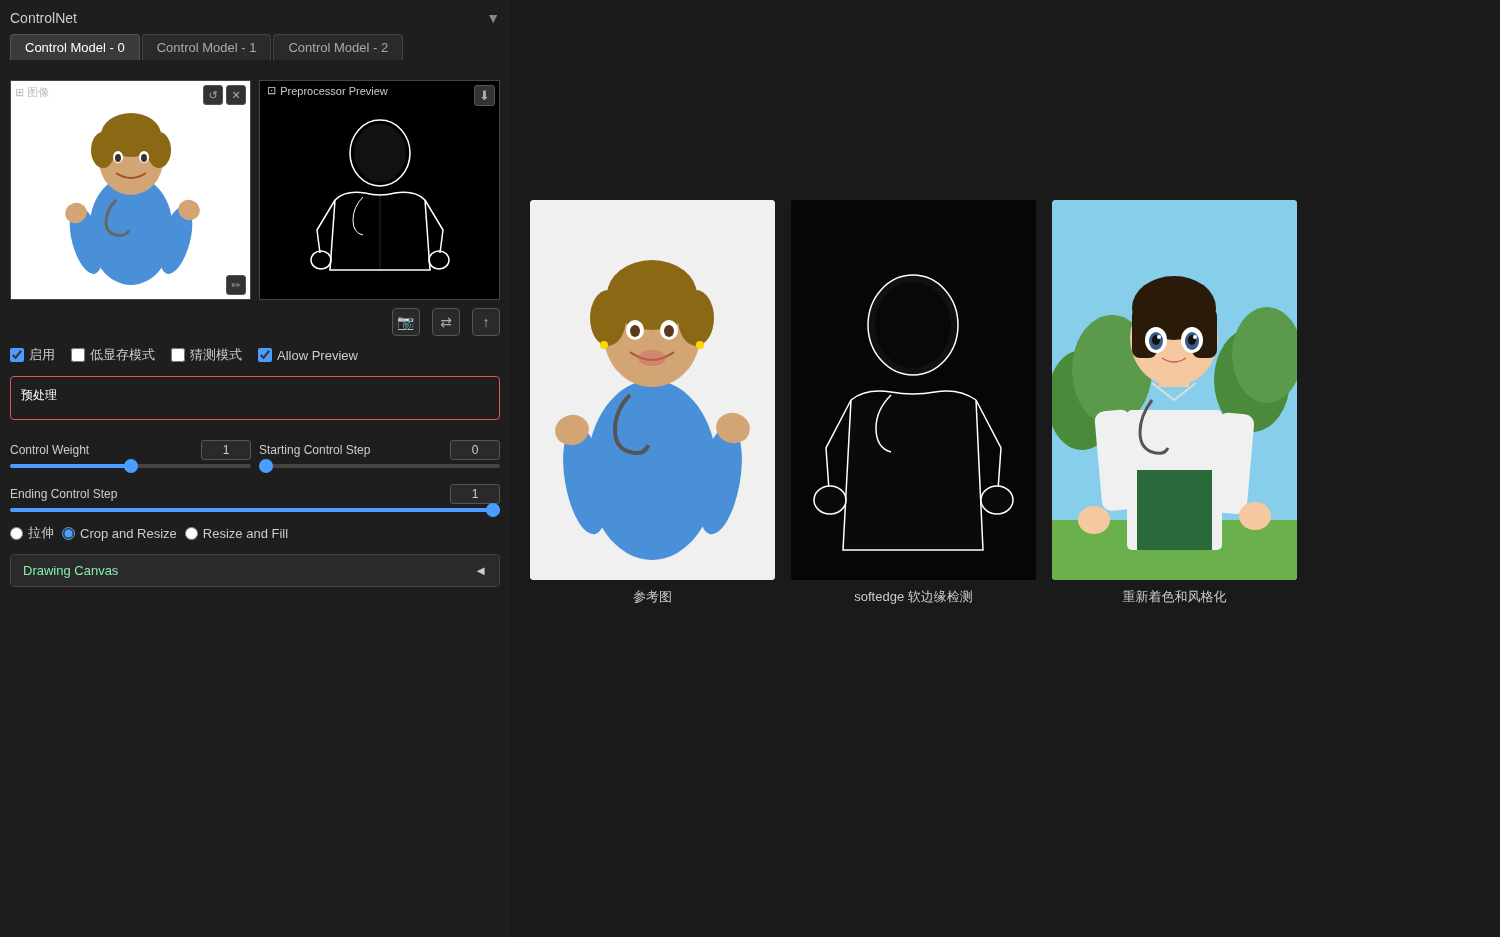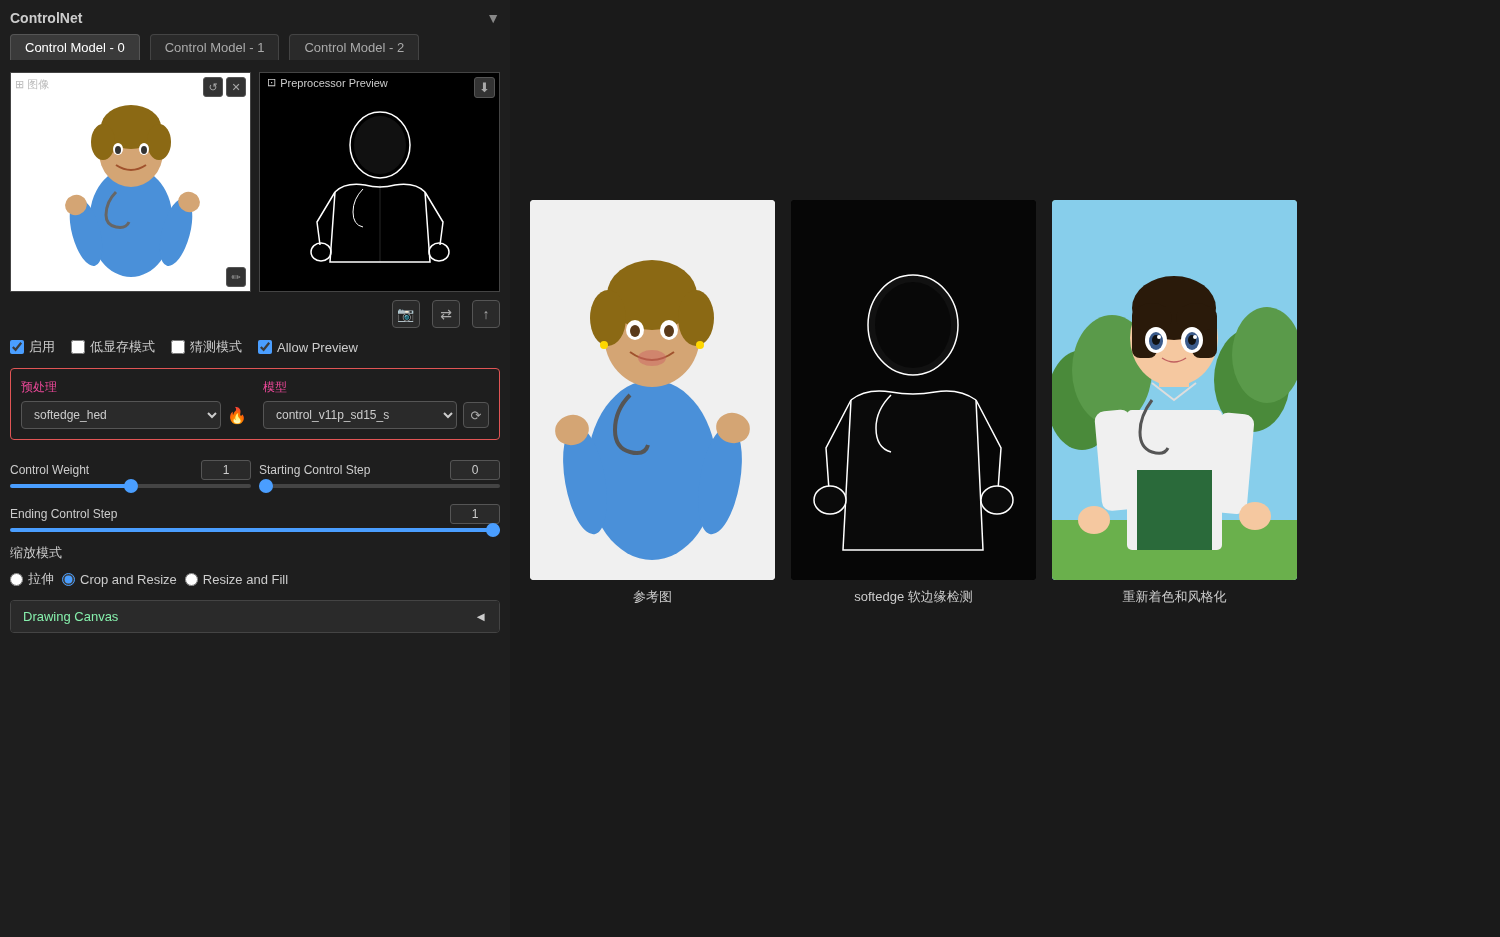--- a/index.html
+++ b/index.html
@@ -24,36 +24,35 @@
       flex-direction: column;
       gap: 0;
       overflow-y: auto;
     }
 
     .panel-header {
       display: flex;
       justify-content: space-between;
       align-items: center;
       margin-bottom: 8px;
-      font-weight: bold;
     }
     .panel-title {
       color: #ccc;
       font-size: 14px;
     }
     .panel-arrow {
       color: #888;
       font-size: 14px;
     }
 
     
     .tabs {
       display: flex;
-      gap: 10px;
-      margin-bottom: 12px;
+      gap: 2px;
+      margin-bottom: 20px;
     }
     .tab {
       padding: 5px 14px;
       border-radius: 4px 4px 0 0;
       cursor: pointer;
       font-size: 13px;
       color: #aaa;
       background: #2a2a2a;
       border: 1px solid #444;
       border-bottom: none;
@@ -168,21 +167,21 @@
     }
     .model-row {
       display: flex;
       gap: 16px;
     }
     .model-col {
       flex: 1;
     }
     .model-col-label {
       font-size: 12px;
-      color: #ec4899;
+      color: #ffffff;
       margin-bottom: 5px;
     }
     .model-select-row {
       display: flex;
       align-items: center;
       gap: 6px;
     }
     .model-select {
       flex: 1;
       background: #2a2a2a;
@@ -533,37 +532,22 @@
       <input type="checkbox" checked="" style="">
       <span class="check-label">Allow Preview</span>
     </label>
   </div>
 
   <div class="model-section">
     <div class="model-row">
 
       <div class="model-col">
         <div class="model-col-label">预处理</div>
-        <div class="model-select-row">
-          <select class="model-select">
-            <option>softedge_hed</option>
-          </select>
-          <span class="fire-icon">🔥</span>
-        </div>
-      </div>
-
-      <div class="model-col">
-        <div class="model-col-label">模型</div>
-        <div class="model-select-row">
-          <select class="model-select">
-            <option>control_v11p_sd15_s</option>
-          </select>
-          <div class="refresh-btn">⟳</div>
-        </div>
-      </div>
+      </div>
+
     </div>
   </div>
 
   <div class="slider-section">
 
     <div class="slider-two-col">
 
       <div class="slider-full">
         <div class="slider-header">
           <span class="slider-label">Control Weight</span>
@@ -586,21 +570,20 @@
         <span class="slider-label">Ending Control Step</span>
         <span class="slider-value">1</span>
       </div>
       <input type="range" min="0" max="100" value="100" style="--val: 100%;">
     </div>
 
 
   </div>
 
   <div class="zoom-section">
-    <div class="zoom-label">缩放模式</div>
     <div class="zoom-options">
       <label class="radio-item">
         <input type="radio" name="zoom" value="stretch" style="">
         <span class="radio-label">拉伸</span>
       </label>
       <label class="radio-item">
         <input type="radio" name="zoom" value="crop" checked="" style="">
         <span class="radio-label">Crop and Resize</span>
       </label>
       <label class="radio-item">

